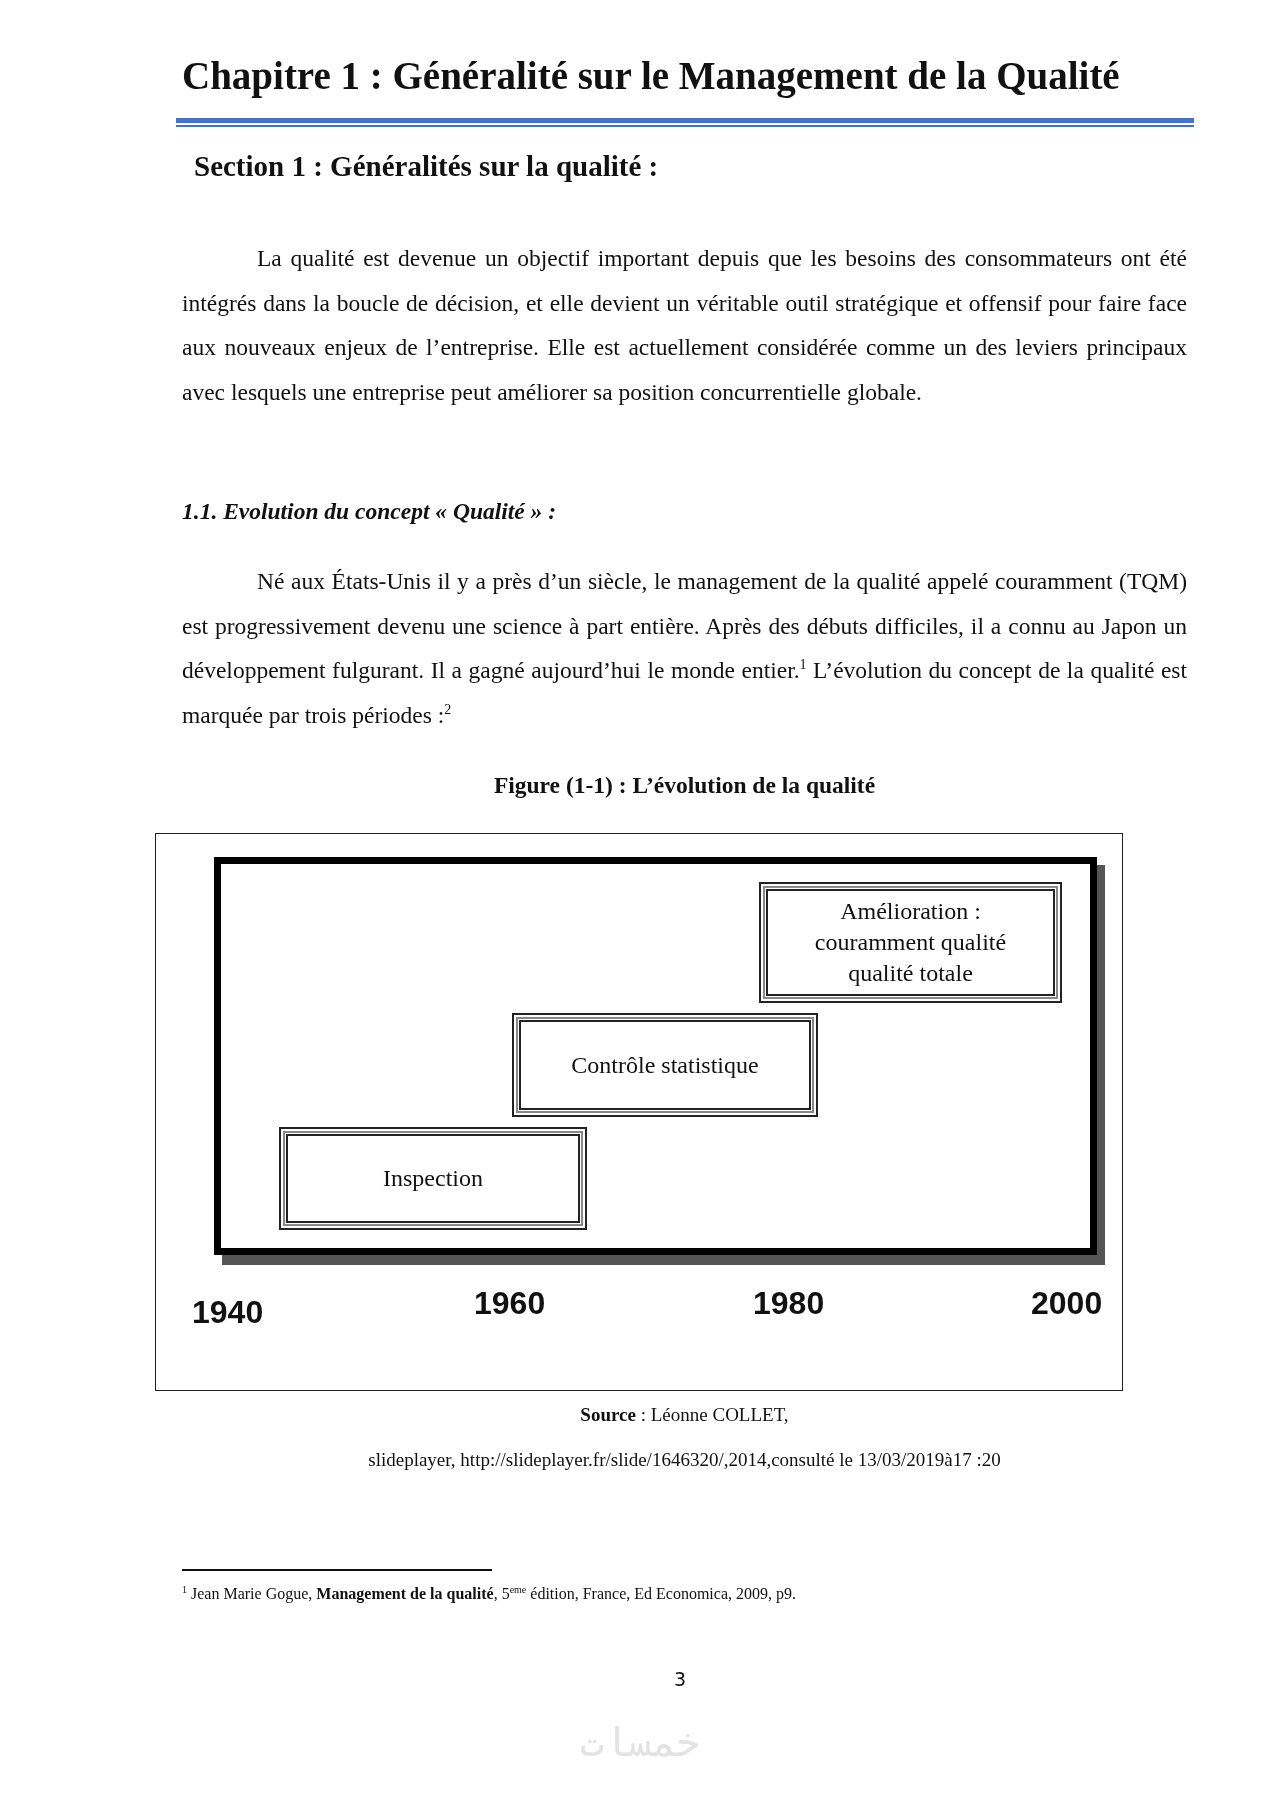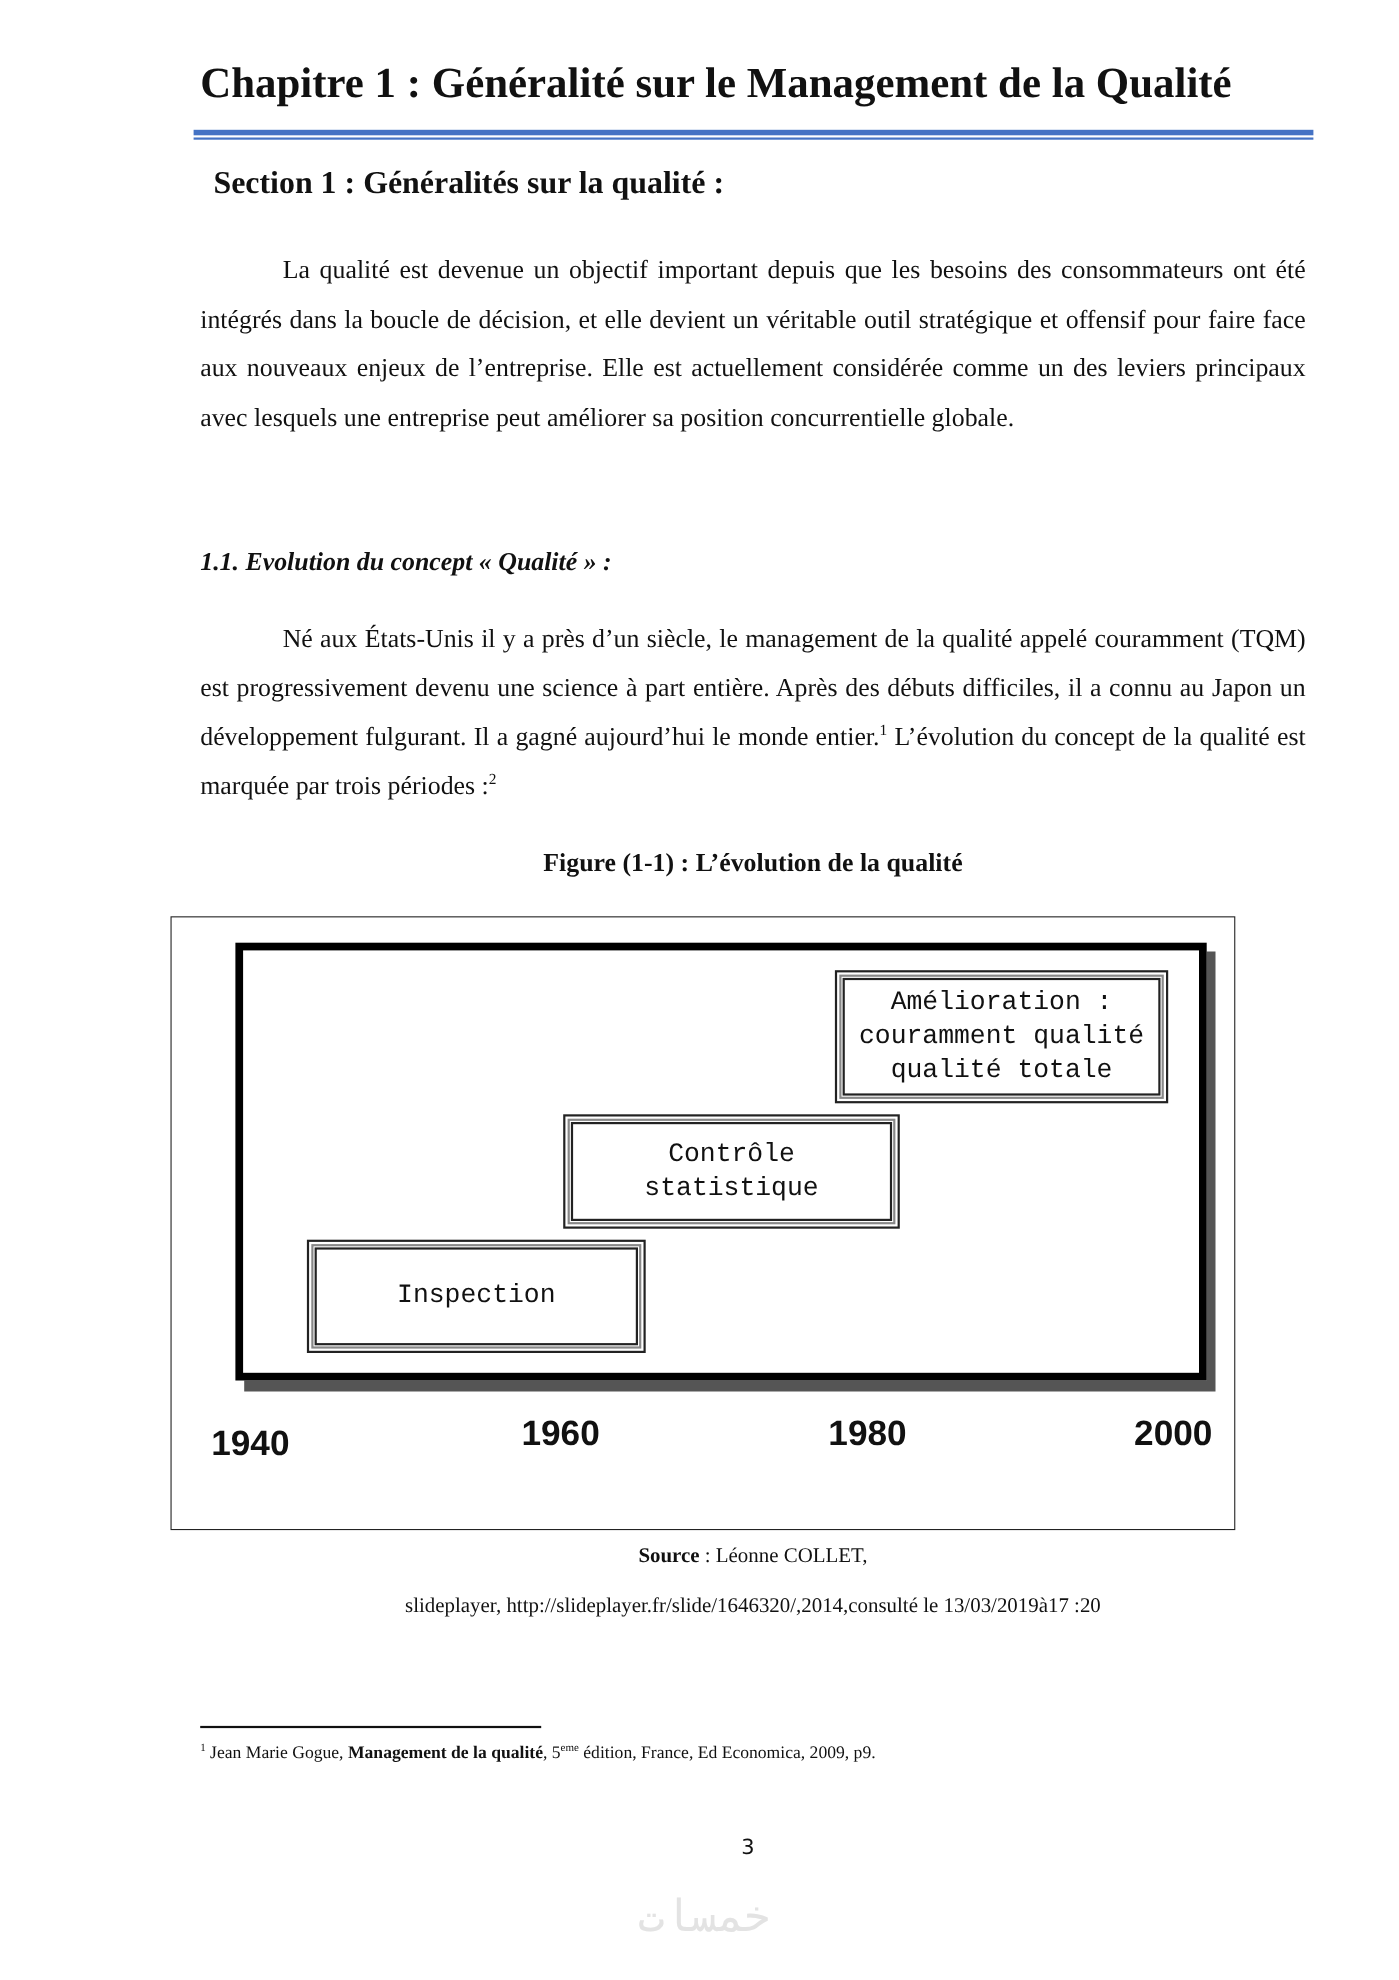--- a/index.html
+++ b/index.html
@@ -6,32 +6,32 @@
   body { width: 1272px; height: 1800px; position: relative; overflow: hidden;
          font-family: "Liberation Serif", "DejaVu Serif", serif; color: #111; }
   .abs { position: absolute; }
   .chapter-title { left: 182px; top: 58px; font-size: 39px; font-weight: bold; white-space: nowrap; line-height: 36px; }
   .rule-thick { left: 176px; top: 118px; width: 1018px; height: 5px; background: #4472c4; }
   .rule-thin { left: 176px; top: 125px; width: 1018px; height: 2px; background: #4472c4; }
   .section-title { left: 182px; top: 148px; font-size: 29px; font-weight: bold; white-space: nowrap; line-height: 36px; margin-left: 12px; }
   .para { left: 182px; width: 1005px; font-size: 23.5px; line-height: 44.7px; text-align: justify; text-align-last: left; }
   .para .indent { display: inline-block; width: 75px; }
   .para sup { font-size: 14px; line-height: 0; vertical-align: 9px; }
-  .p1 { top: 224px; }
+  .p1 { top: 236px; }
   .subsection-title { left: 182px; top: 496px; font-size: 23.5px; font-weight: bold; font-style: italic; white-space: nowrap; line-height: 30px; }
   .p2 { top: 559px; }
   .figure-title { left: 182px; width: 1005px; top: 770px; text-align: center; font-size: 23.5px; font-weight: bold; line-height: 30px; }
 
   .figure-frame { left: 155px; top: 833px; width: 968px; height: 558px; border: 1.5px solid #222; box-sizing: border-box; }
   .inner-shadow { left: 222px; top: 865px; width: 883px; height: 400px; background: #555; }
   .inner-frame { left: 214px; top: 857px; width: 883px; height: 398px; border: 7px solid #000; box-sizing: border-box; background: #fff; }
   .stage-box { position: absolute; box-sizing: border-box; border: 2px solid #222; padding: 2px; background: #fff; }
   .stage-box .mid { box-sizing: border-box; width: 100%; height: 100%; border: 2px solid #888; padding: 1px; }
   .stage-box .inn { box-sizing: border-box; width: 100%; height: 100%; border: 2px solid #222; display: flex; align-items: center; justify-content: center; text-align: center;
-     font-family: Liberation Mono, monospace; font-size: 24px; line-height: 31px; color: #111; }
+     font-family: Liberation Serif, serif; font-size: 24px; line-height: 31px; color: #111; }
   .box-amelioration { left: 759px; top: 882px; width: 303px; height: 121px; }
   .box-controle { left: 512px; top: 1013px; width: 306px; height: 104px; }
   .box-inspection { left: 279px; top: 1127px; width: 308px; height: 103px; }
   .year { position: absolute; font-family: "Liberation Sans", "DejaVu Sans", sans-serif; font-weight: bold; font-size: 32px; line-height: 32px; color: #111; }
   .y1940 { left: 192px; top: 1296px; }
   .y1960 { left: 474px; top: 1287px; }
   .y1980 { left: 753px; top: 1287px; }
   .y2000 { left: 1031px; top: 1287px; }
 
   .source { left: 182px; width: 1005px; text-align: center; font-size: 19px; line-height: 24px; }

